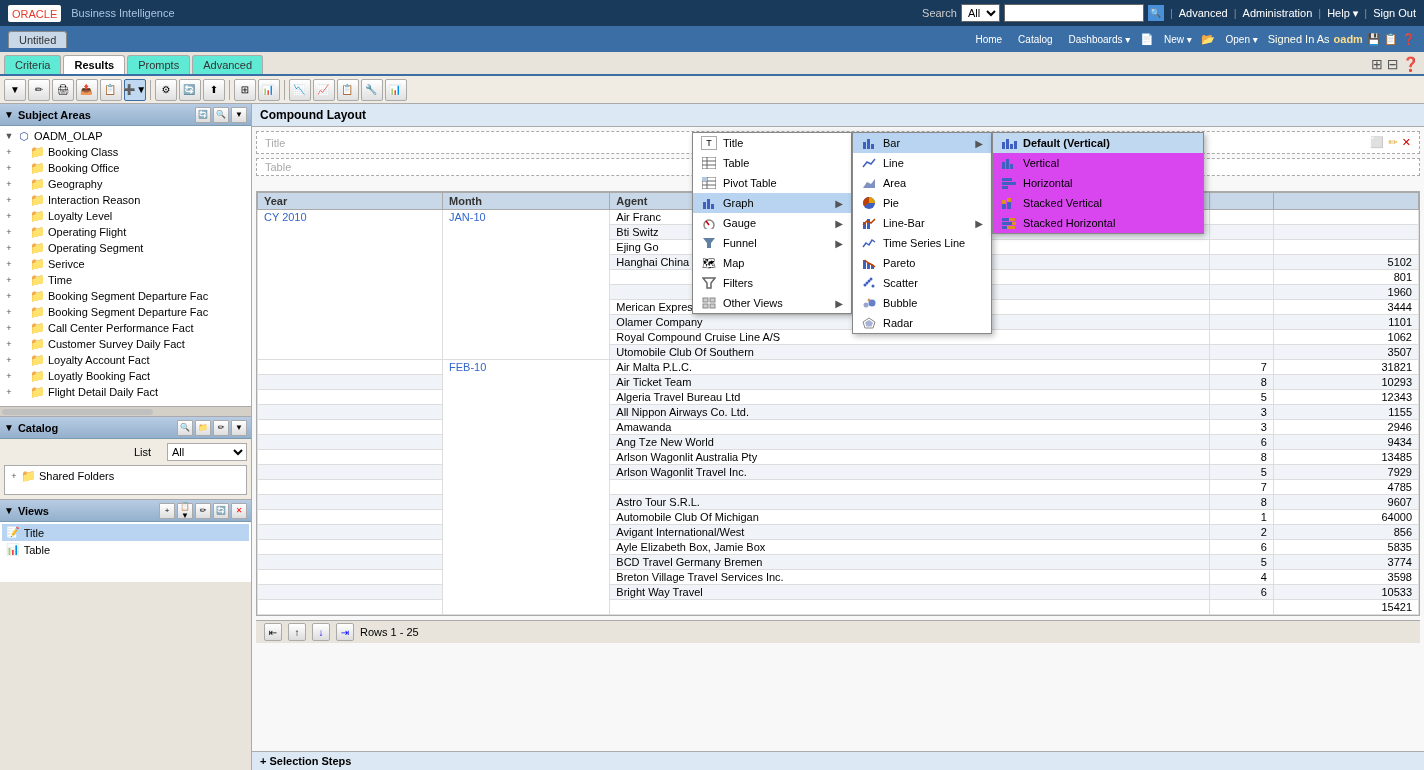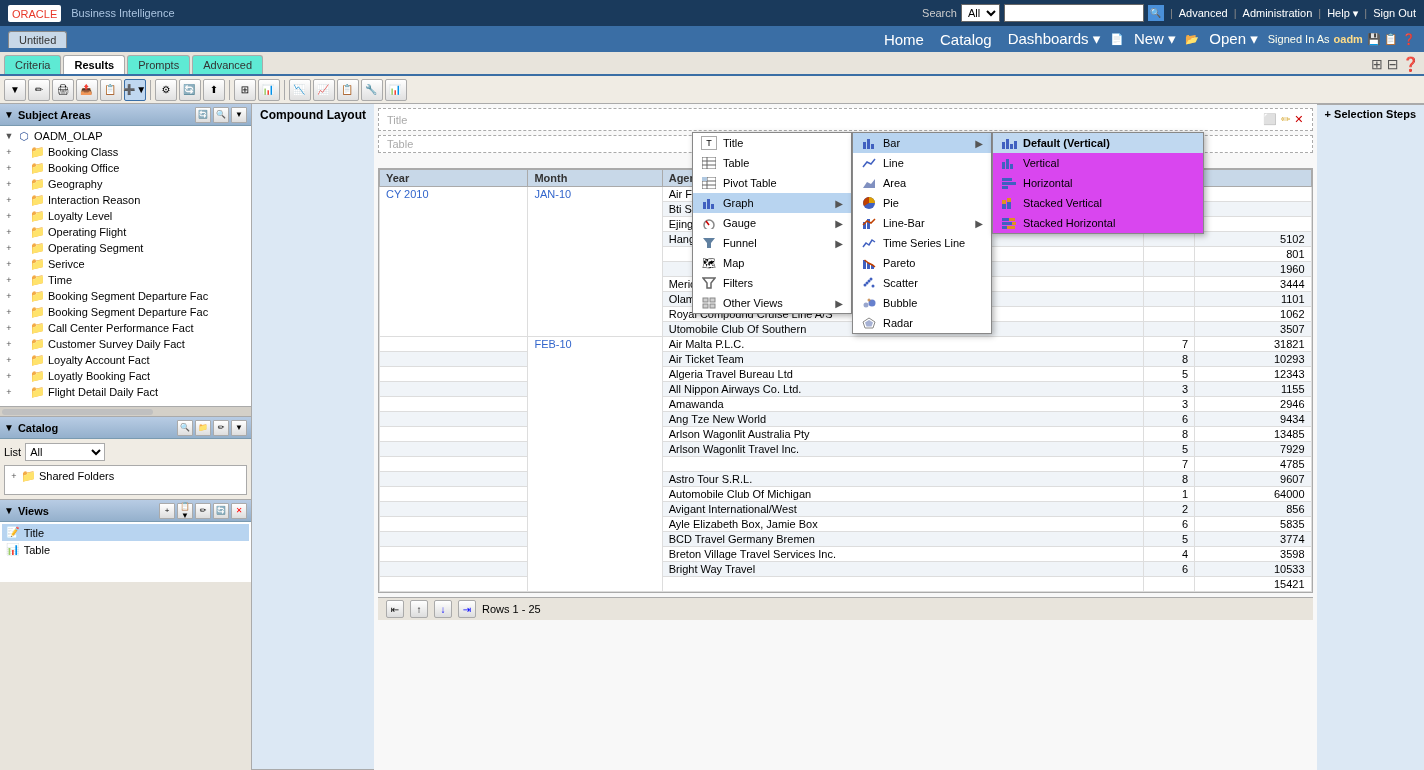--- a/index.html
+++ b/index.html
@@ -52,21 +52,21 @@
       background: #c8d8e8;
       padding: 2px 10px;
       border-top-left-radius: 3px;
       border-top-right-radius: 3px;
       font-size: 11px;
       color: #333;
       border: 1px solid #888;
       border-bottom: none;
     }
     .nav-btn {
-      background: none; border: none; color: white; font-size: 15px; cursor: pointer;
+      background: none; border: none; color: white; font-size: 10px; cursor: pointer;
       padding: 2px 6px;
     }
     .signed-in { color: #ffe; font-size: 11px; }
     .signed-in-name { color: #ffdd88; font-weight: bold; }
     .header2-right { margin-left: auto; display: flex; align-items: center; gap: 4px; }
 
     
     .tab-bar {
       background: #e8e4dc;
       height: 24px;
@@ -177,22 +177,23 @@
     .catalog-section {
       border-top: 1px solid #aaa;
     }
     .catalog-body {
       padding: 2px;
       background: #f0ece4;
     }
     .catalog-row {
       display: flex;
       align-items: center;
-      gap: 4px;
+      gap: 16px;
       padding: 2px;
+      justify-content: flex-end;
     }
     .catalog-select {
       height: 18px; font-size: 11px; border: 1px solid #aaa; background: white; width: 80px;
     }
     .catalog-tree {
       background: white;
       border: 1px solid #aaa;
       padding: 2px;
       margin: 2px;
       min-height: 30px;
@@ -214,21 +215,21 @@
       padding: 2px 4px;
       cursor: pointer;
       gap: 4px;
     }
     .view-item.selected { background: #b8d4f0; }
 
     
     .right-content {
       flex: 1;
       display: flex;
-      flex-direction: row;
+      flex-direction: column;
       background: white;
       overflow: hidden;
       position: relative;
     }
     .compound-layout-header {
       background: #dce8f4;
       padding: 4px 8px;
       font-weight: bold;
       font-size: 12px;
       border-bottom: 1px solid #aaa;

